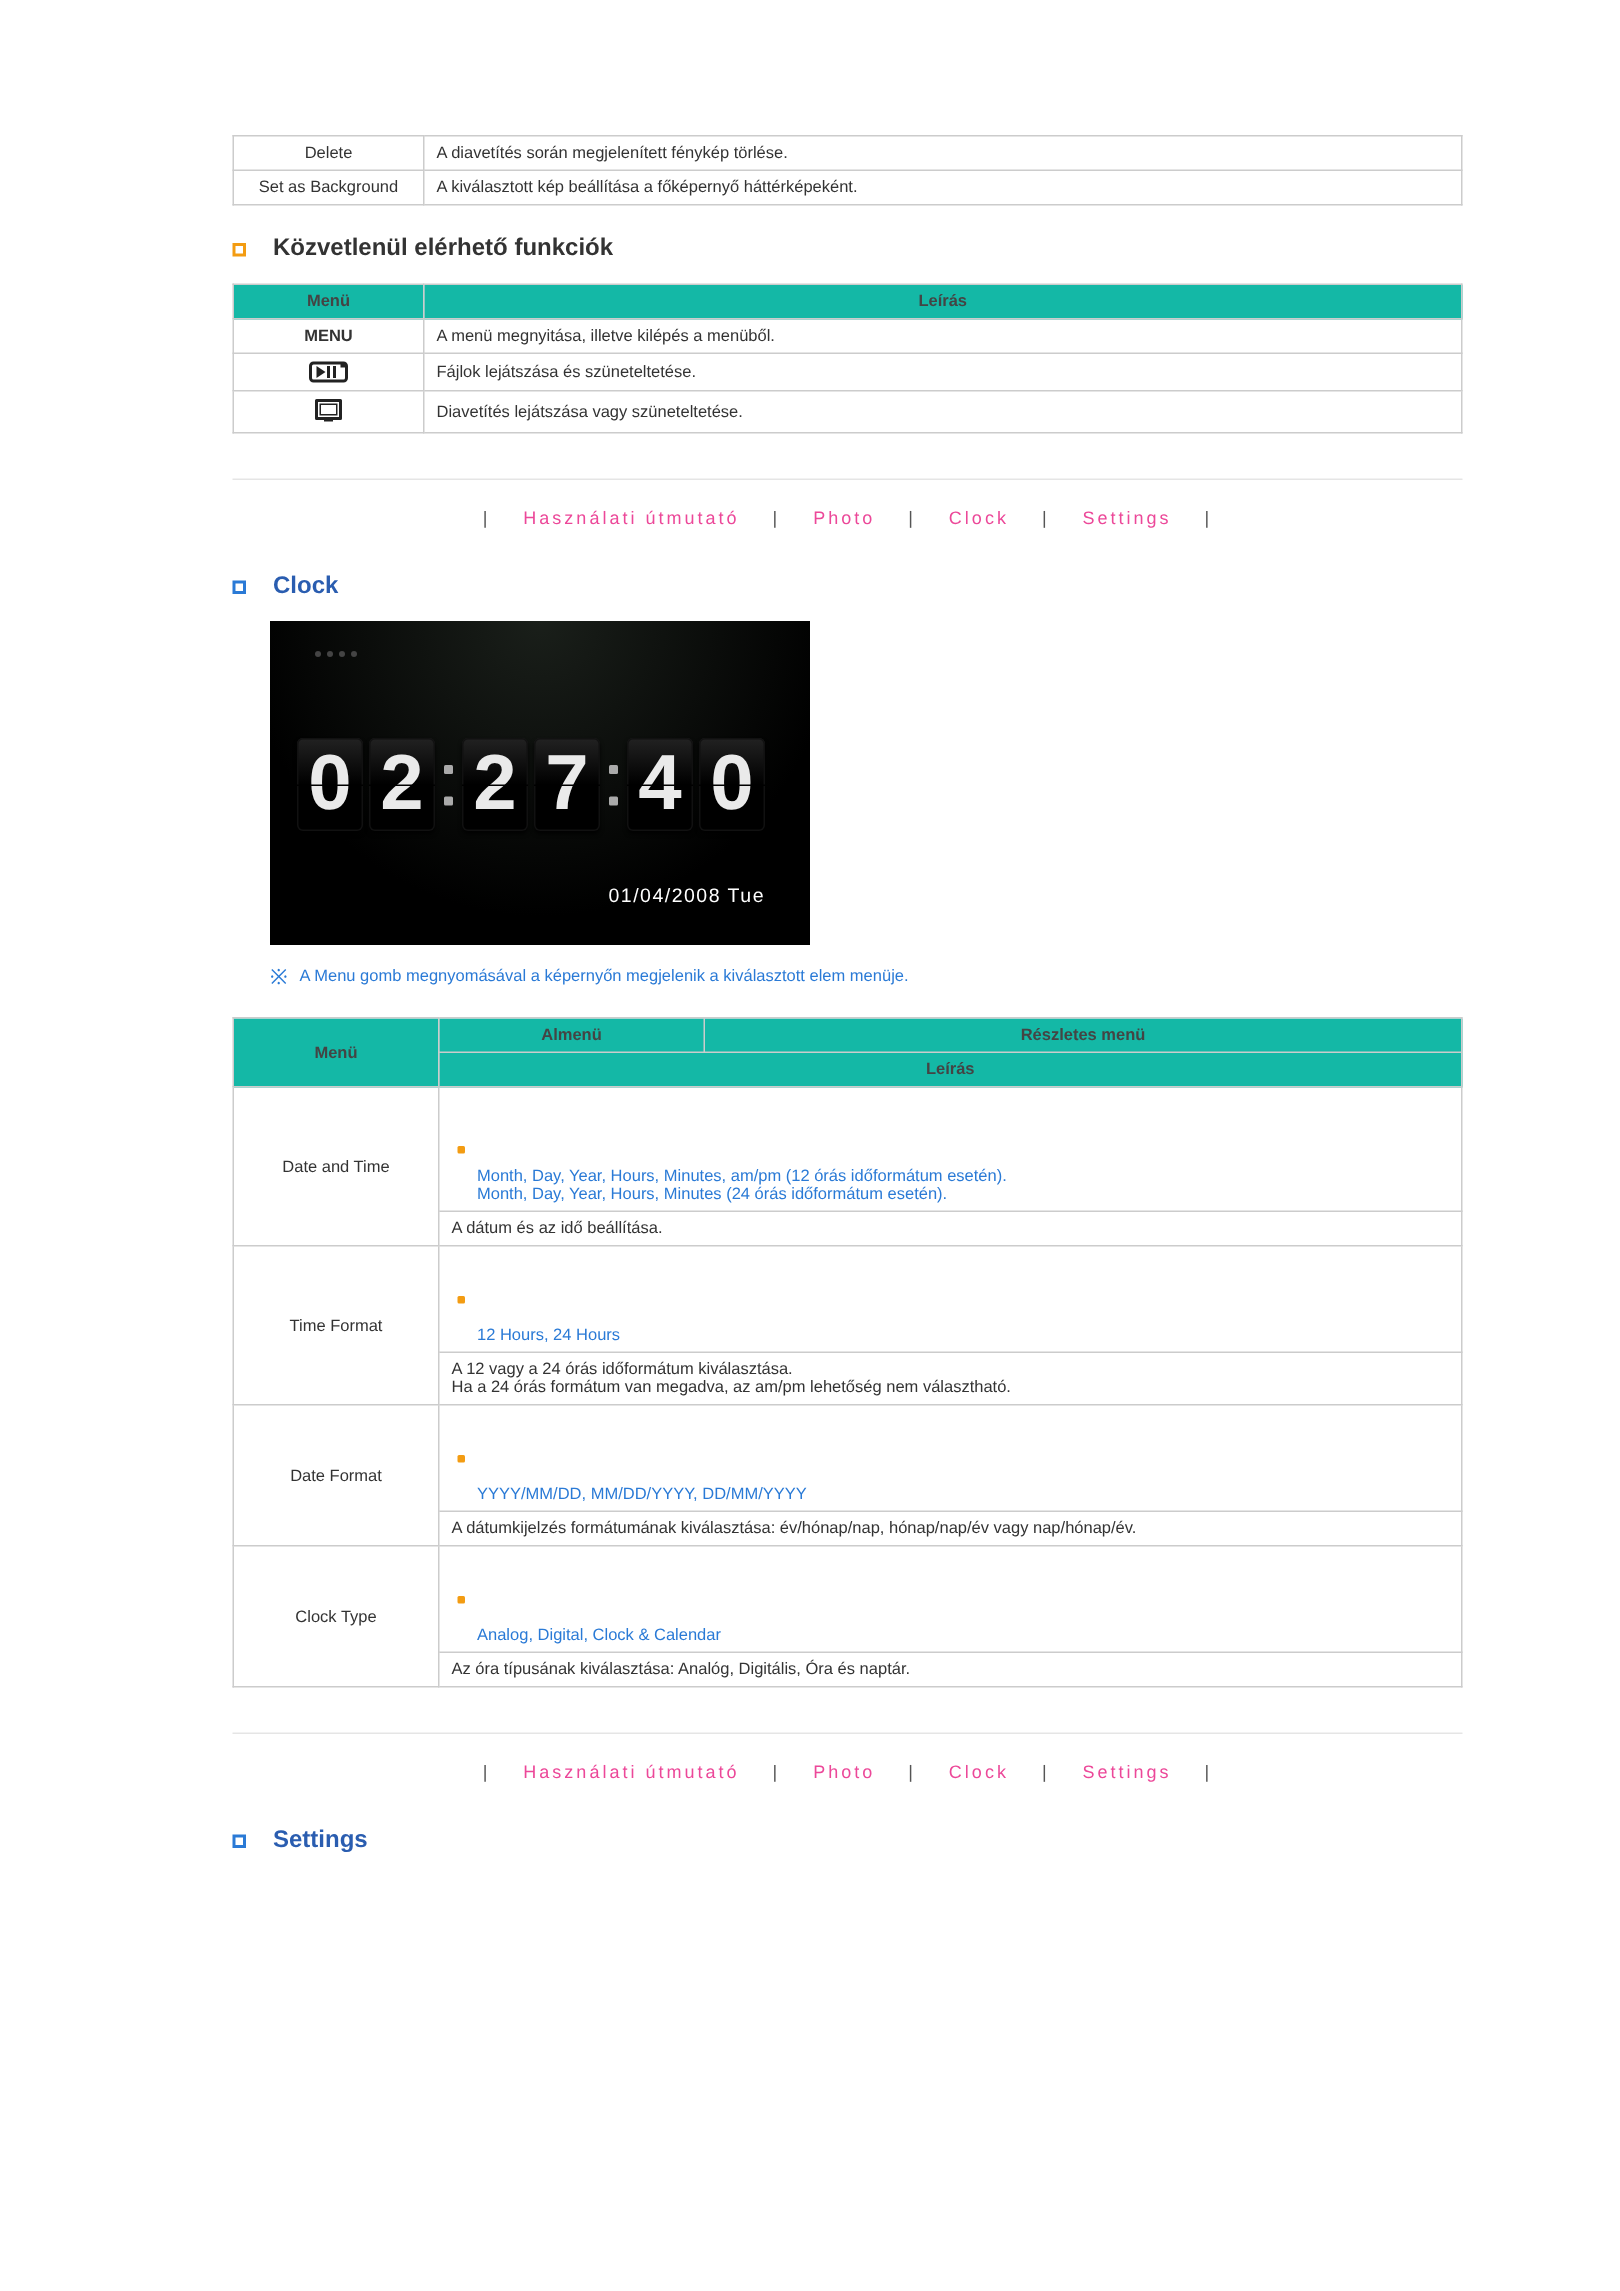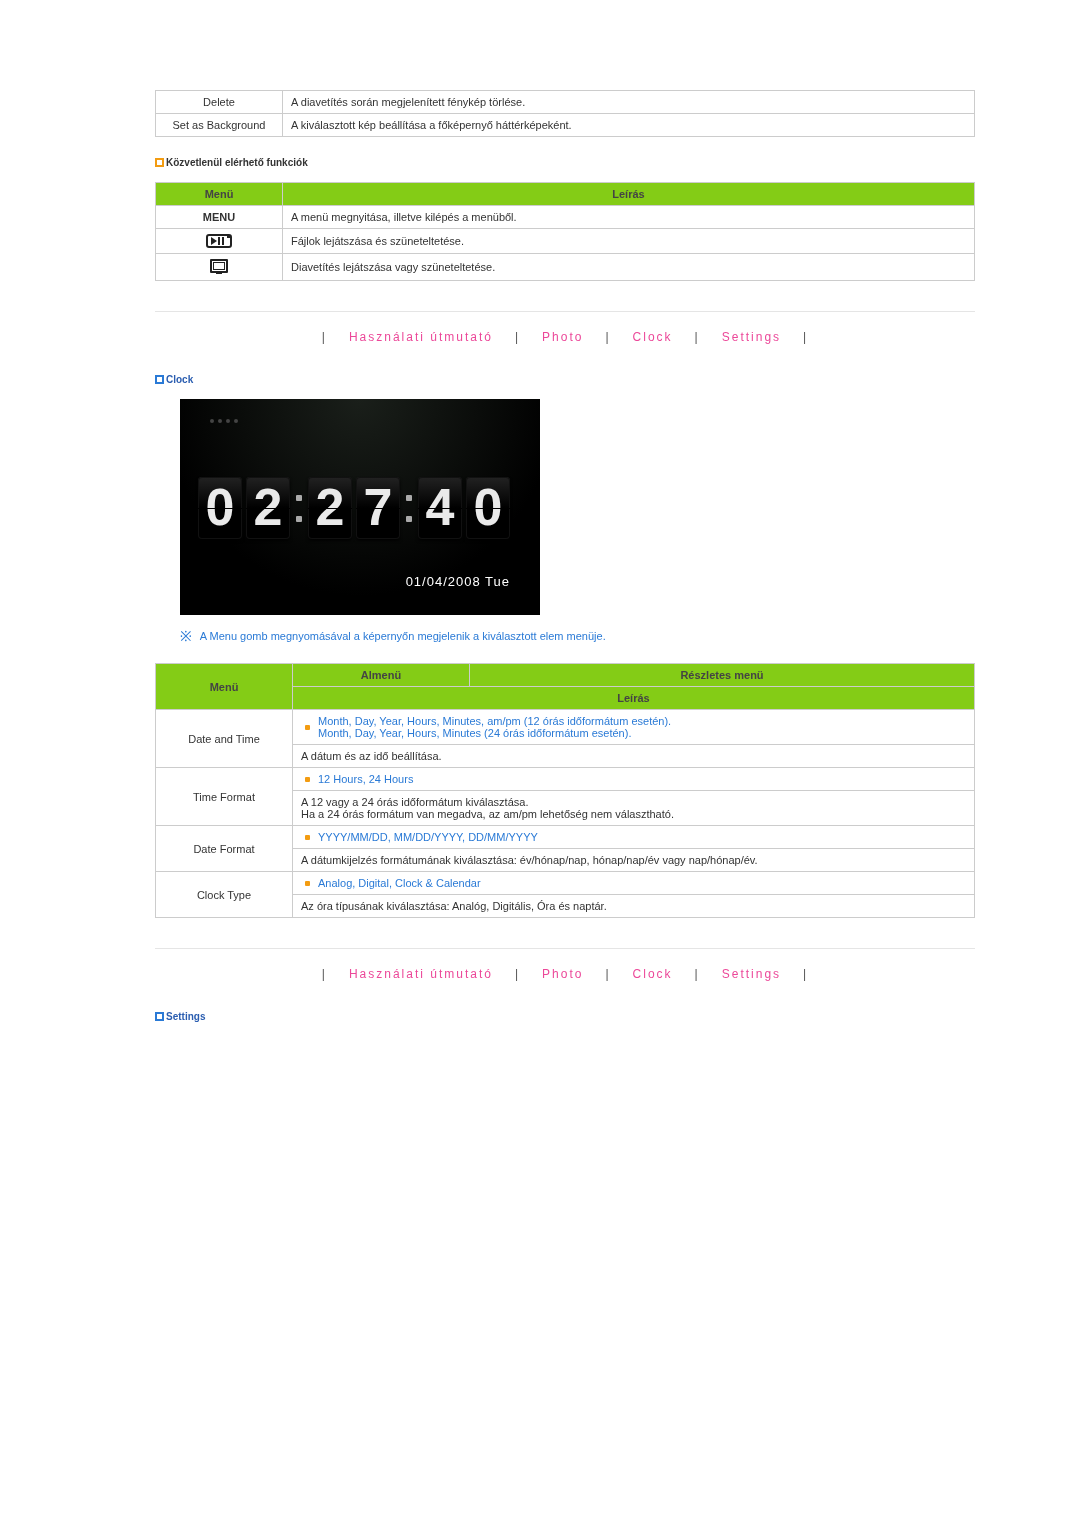--- a/index.html
+++ b/index.html
@@ -21,37 +21,37 @@
     margin-bottom: 20px;
   }
   table.box td, table.box th {
     border: 1px solid #cccccc;
     padding: 5px 8px;
     font-size: 11px;
     text-align: left;
     color: #333333;
   }
   table.box th {
-    background: #84cc16;
+    background: #14b8a6;
     font-weight: bold;
     text-align: center;
     color: #444444;
     margin-top: 28px;
   }
   table.box td.center, table.box th.center { text-align: center; }
   table.box td.leftcol { width: 110px; text-align: center; }
 
   .section-heading {
     font-weight: bold;
     color: #2a5db0;
     display: flex;
     align-items: center;
-    gap: 2px;
+    gap: 18px;
     margin: 10px 0 14px 0;
-    font-size: 10px;
+    font-size: 16px;
   }
   .section-heading.black { color: #333333; }
   .sq-bullet {
     width: 9px; height: 9px;
     background: #f39c12;
     display: inline-block;
     position: relative;
   }
   .sq-bullet.blue { background: #2a7ad6; }
   .sq-bullet::after {
@@ -135,21 +135,21 @@
 
   .note-row {
     display:flex;align-items:center;gap:8px;
     color:#2a7ad6;font-size:11px;
     margin: 6px 0 20px 25px;
   }
   .star-icon {
     color:#2a7ad6;font-size:14px;line-height:1;
   }
 
-  .blue-text { color:#2a7ad6; }
+  .blue-text { color:#2a7ad6;margin-top:48px; }
 
   .almenu-list { padding-left: 4px; display:flex; align-items:center; gap:8px; }
   .orange-bullet {
     width:5px;height:5px;background:#f39c12;display:inline-block;border-radius:1px;
   }
 
   .triangle-right {
     width:0;height:0;border-top:5px solid transparent;border-bottom:5px solid transparent;border-left:8px solid #222;
     display:inline-block;
   }

